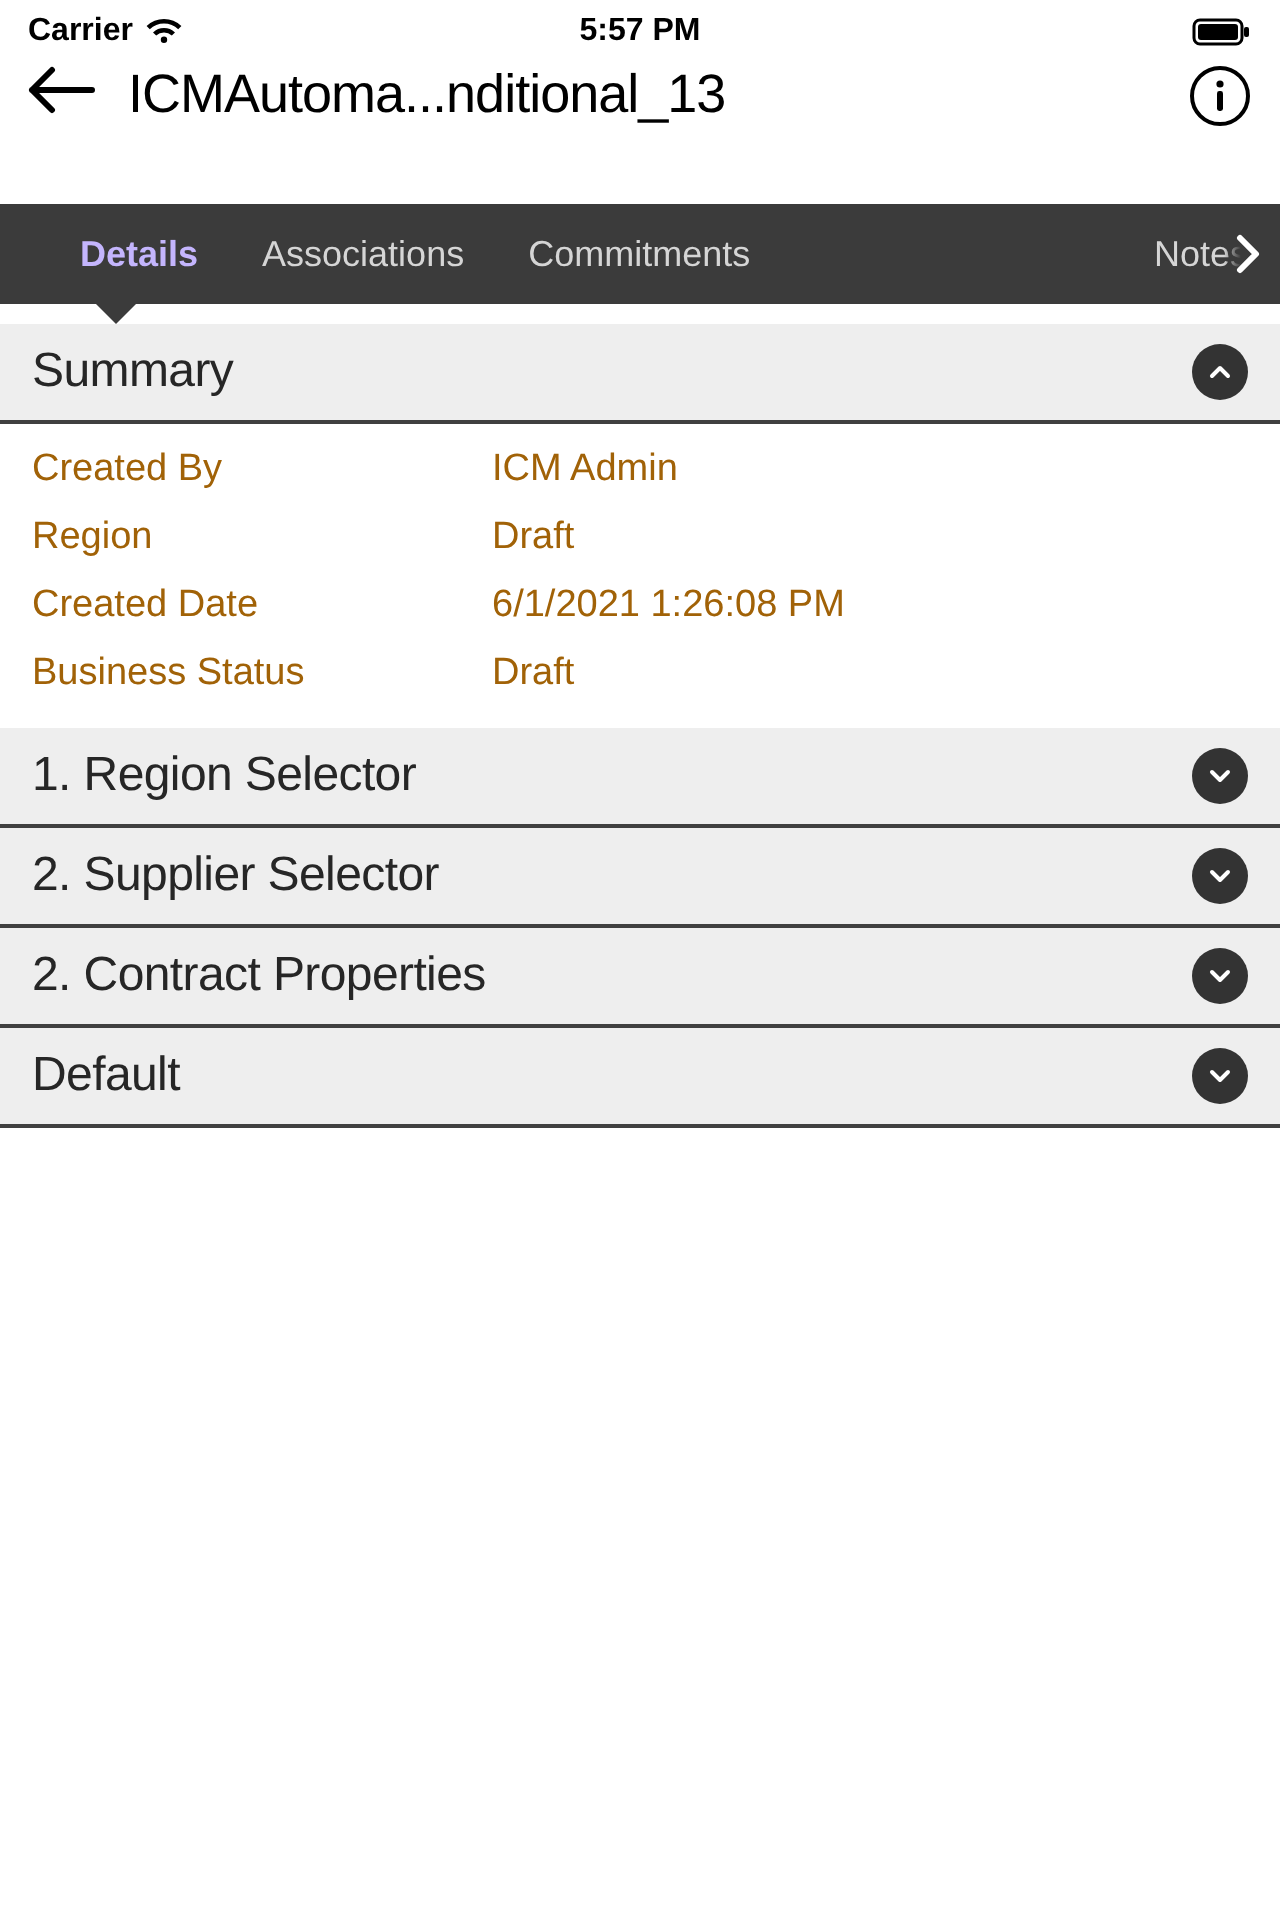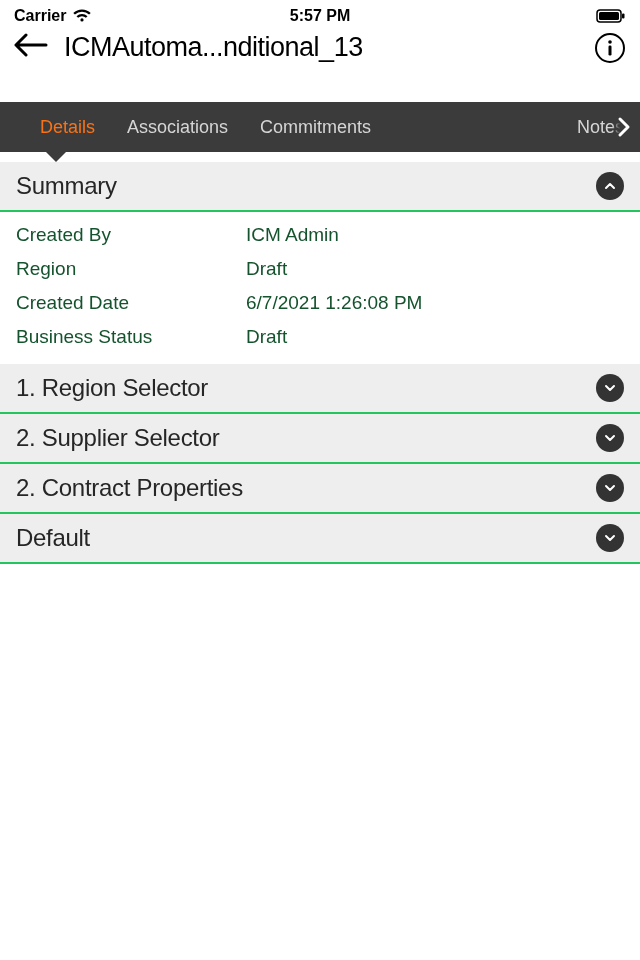--- a/index.html
+++ b/index.html
@@ -55,22 +55,22 @@
       color: #d5d5d5;
       font-size: 18px;
       padding: 0 16px;
       height: 100%;
       display: flex;
       align-items: center;
       cursor: pointer;
       position: relative;
     }
     .tab.active {
-      color: #f97316;
-      font-weight: 400;
+      color: #c4b5fd;
+      font-weight: 700;
       padding-left: 40px;
     }
     .tab.active::after {
       content: "";
       position: absolute;
       left: 50%;
       transform: translateX(-50%);
       bottom: -10px;
       width: 0; height: 0;
       border-left: 10px solid transparent;
@@ -82,40 +82,40 @@
     
     .content { margin-top: 10px; }
     .section-header {
       background: #eeeeee;
       height: 50px;
       display: flex;
       align-items: center;
       justify-content: space-between;
       padding: 0 16px;
       cursor: pointer;
-      border-bottom: 2px solid #22c55e;
+      border-bottom: 2px solid #404040;
     }
     .section-title {
       font-size: 24px;
       font-weight: 400;
       color: #262626;
       letter-spacing: -0.3px;
     }
     .chev-circle {
       width: 28px; height: 28px;
       border-radius: 50%;
       background: #333;
       display: flex; align-items: center; justify-content: center;
     }
     .section-body { padding: 6px 0 10px; }
     .row {
       display: flex;
       padding: 6px 16px;
       font-size: 19px;
-      color: #14532d;
+      color: #a16207;
     }
     .row .label { width: 230px; }
     .row .value { flex: 1; }
   </style>
 </head>
 <body>
 
 <div class="status-bar">
   <div class="status-left">
     <span>Carrier</span>
@@ -188,21 +188,21 @@
     <div class="row">
       <div class="label">Created By</div>
       <div class="value">ICM Admin</div>
     </div>
     <div class="row">
       <div class="label">Region</div>
       <div class="value">Draft</div>
     </div>
     <div class="row">
       <div class="label">Created Date</div>
-      <div class="value">6/7/2021 1:26:08 PM</div>
+      <div class="value">6/1/2021 1:26:08 PM</div>
     </div>
     <div class="row">
       <div class="label">Business Status</div>
       <div class="value">Draft</div>
     </div>
   </div>
 
   <div class="section-header">
     <span class="section-title">1. Region Selector</span>
     <span class="chev-circle">

